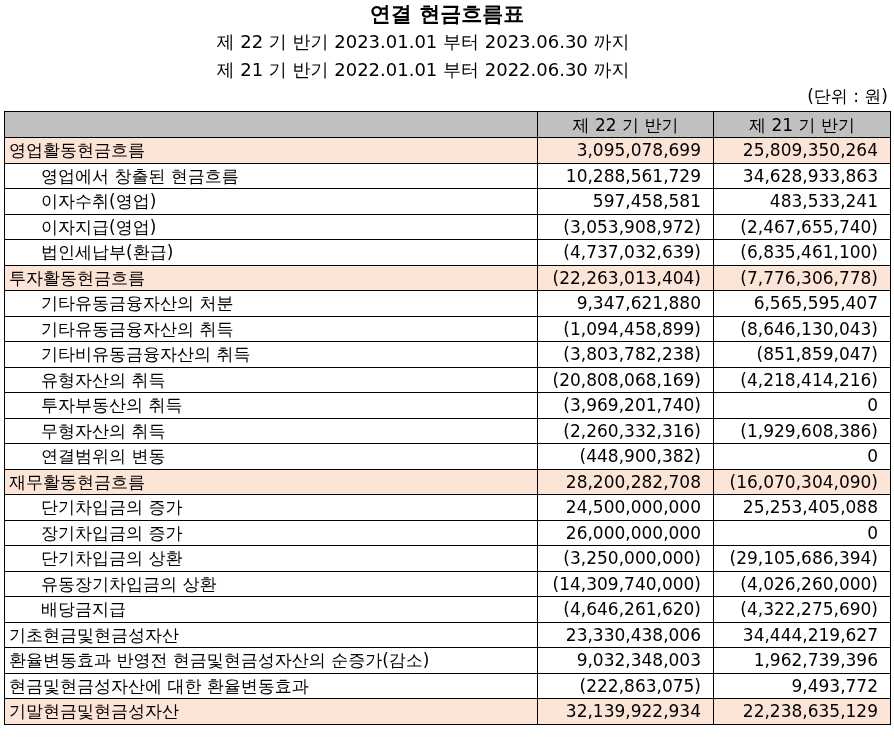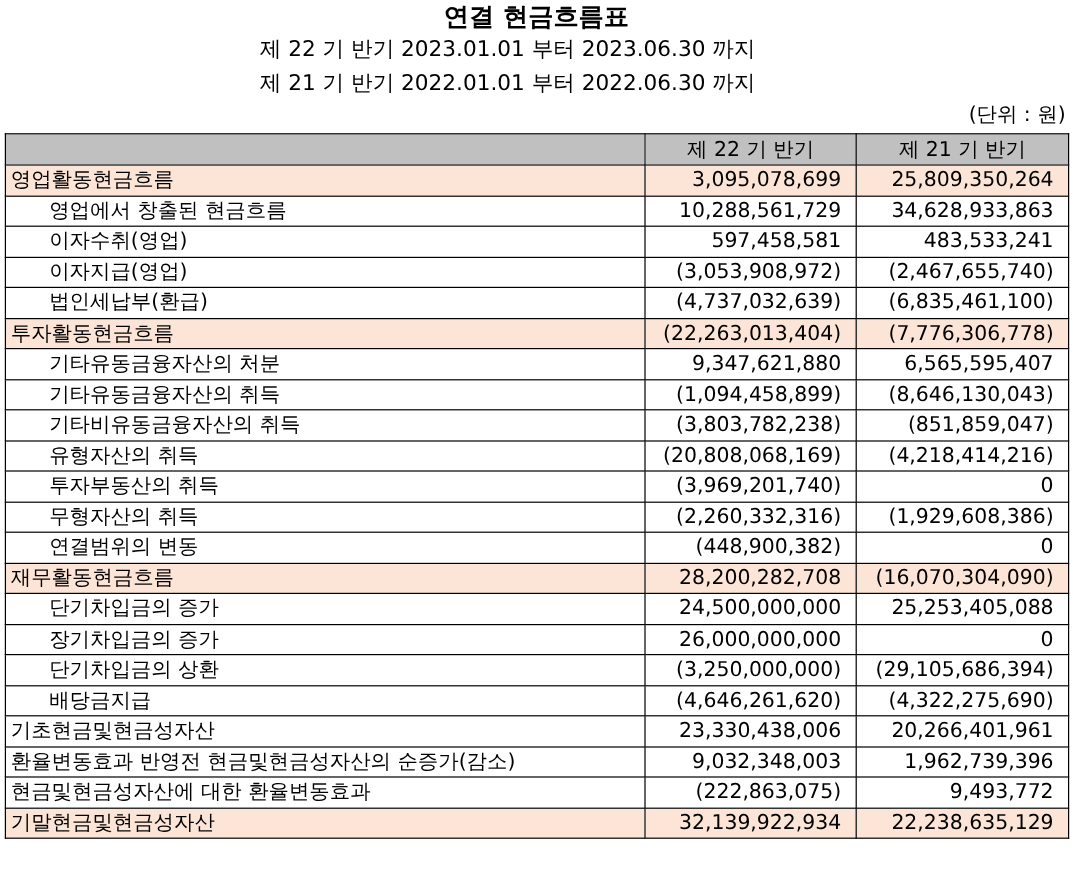--- a/index.html
+++ b/index.html
@@ -140,28 +140,33 @@
         <td class="indent">장기차입금의 증가</td>
         <td class="num">26,000,000,000</td>
         <td class="num">0</td>
       </tr>
       <tr class="">
         <td class="indent">단기차입금의 상환</td>
         <td class="num">(3,250,000,000)</td>
         <td class="num">(29,105,686,394)</td>
       </tr>
       <tr class="">
+        <td class="indent">유동장기차입금의 상환</td>
+        <td class="num">(14,309,740,000)</td>
+        <td class="num">(4,026,260,000)</td>
+      </tr>
+      <tr class="">
         <td class="indent">배당금지급</td>
         <td class="num">(4,646,261,620)</td>
         <td class="num">(4,322,275,690)</td>
       </tr>
       <tr class="">
         <td>기초현금및현금성자산</td>
         <td class="num">23,330,438,006</td>
-        <td class="num">20,266,401,961</td>
+        <td class="num">34,444,219,627</td>
       </tr>
       <tr class="">
         <td>환율변동효과 반영전 현금및현금성자산의 순증가(감소)</td>
         <td class="num">9,032,348,003</td>
         <td class="num">1,962,739,396</td>
       </tr>
       <tr class="">
         <td>현금및현금성자산에 대한 환율변동효과</td>
         <td class="num">(222,863,075)</td>
         <td class="num">9,493,772</td>

